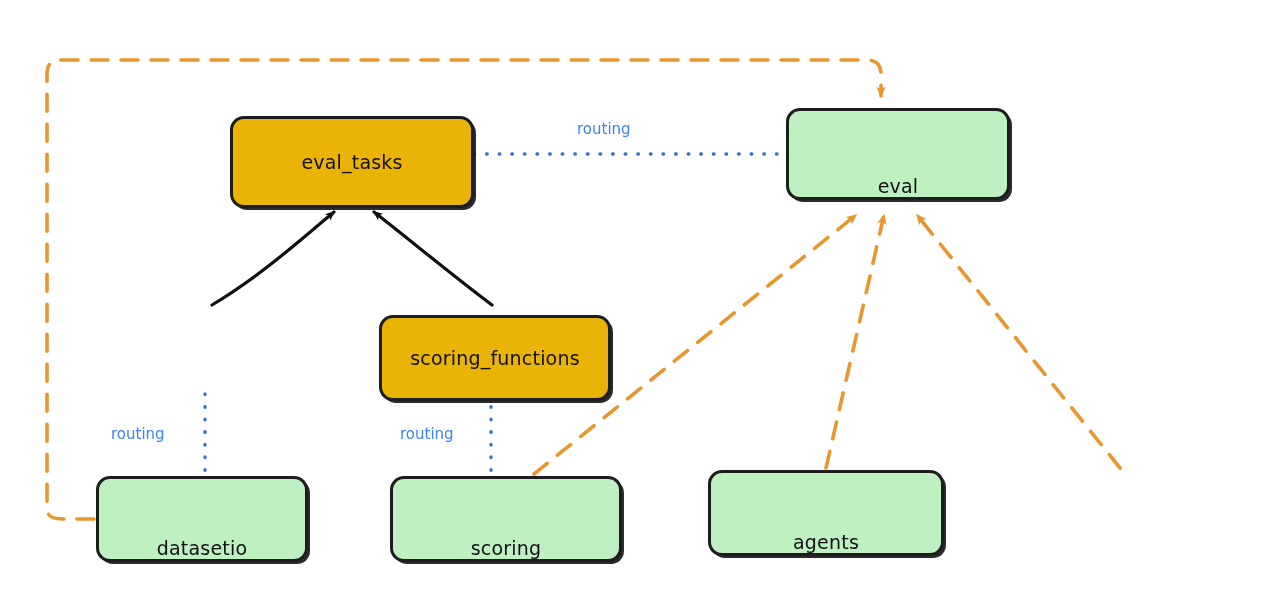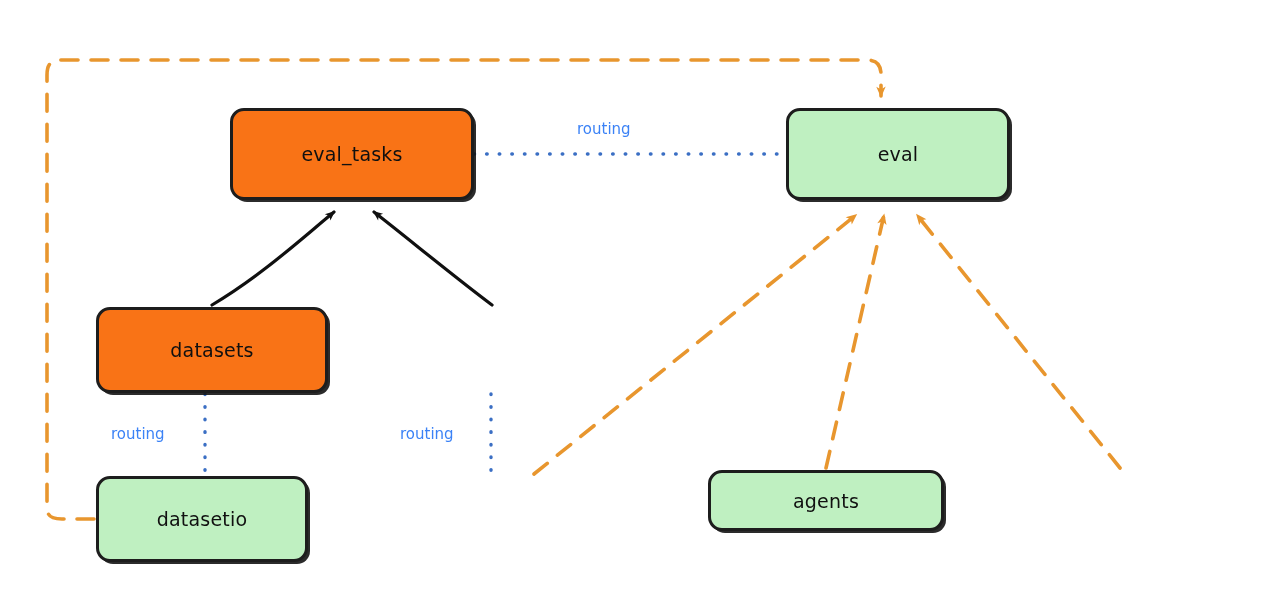--- a/index.html
+++ b/index.html
@@ -32,22 +32,22 @@
     border-radius: 14px;
     display: flex;
     align-items: center;
     justify-content: center;
     font-family: "DejaVu Sans", sans-serif;
     font-size: 19px;
     color: #101010;
     letter-spacing: 0.2px;
     box-shadow: 3px 3px 0 -1px rgba(20,20,20,0.9);
   }
-  .node.blue  { background: #f97316; }
-  .node.green { background: #BFF0C1; }
+  .node.blue  { background: #eab308; margin-top: 8px; }
+  .node.green { background: #BFF0C1; align-items: flex-end; }
 
   .edge-label {
     position: absolute;
     font-family: "DejaVu Sans", sans-serif;
     font-size: 15px;
     color: #3b82f6;
     white-space: nowrap;
     user-select: none;
   }
 </style>
@@ -86,31 +86,34 @@
   </svg>
 
   <div class="node blue" style="left:230px; top:108px; width:244px; height:92px;">
     <span>eval_tasks</span>
   </div>
 
   <div class="node green" style="left:786px; top:108px; width:224px; height:92px;">
     <span>eval</span>
   </div>
 
-  <div class="node blue" style="left:96px; top:307px; width:232px; height:86px;">
-    <span>datasets</span>
+
+  <div class="node blue" style="left:379px; top:307px; width:232px; height:86px;">
+    <span>scoring_functions</span>
   </div>
-
 
   <div class="node green" style="left:96px; top:476px; width:212px; height:86px;">
     <span>datasetio</span>
   </div>
 
+  <div class="node green" style="left:390px; top:476px; width:232px; height:86px;">
+    <span>scoring</span>
+  </div>
 
-  <div class="node green" style="left:708px; top:470px; width:236px; height:61px;">
+  <div class="node green" style="left:708px; top:470px; width:236px; height:86px;">
     <span>agents</span>
   </div>
 
 
   <div class="edge-label" style="left:577px; top:120px;">routing</div>
 
   <div class="edge-label" style="left:111px; top:425px;">routing</div>
 
   <div class="edge-label" style="left:400px; top:425px;">routing</div>
 

